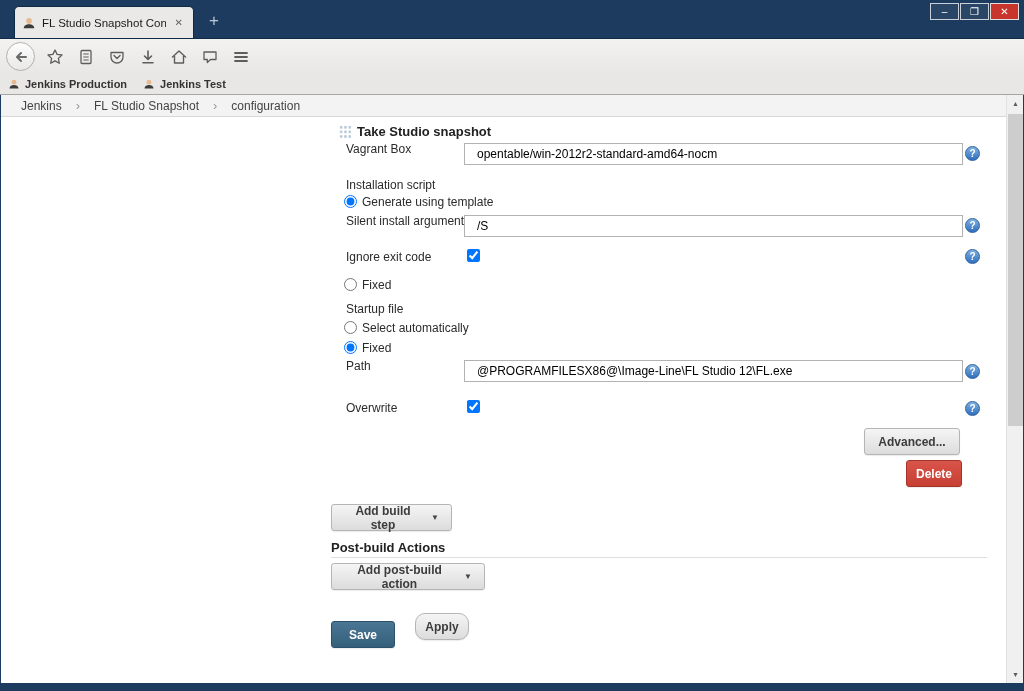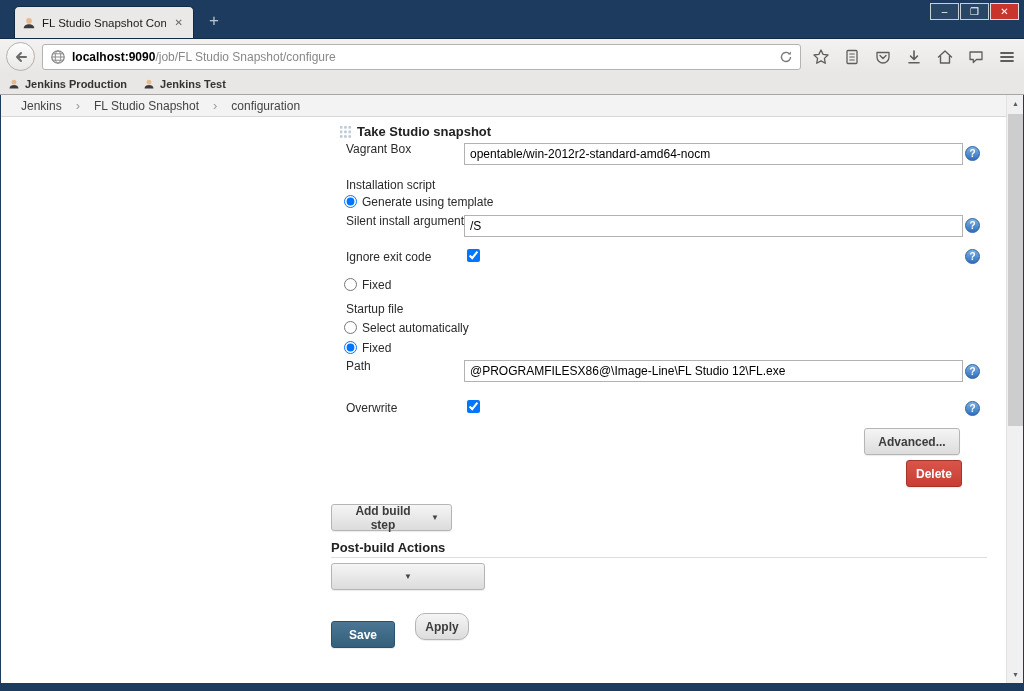--- a/index.html
+++ b/index.html
@@ -52,21 +52,21 @@
   .bc-link { cursor:default; }
   .bc-sep { color:#999; font-size:13px; }
   .content { position:relative; height:566px; background:#fff; }
 
   .lbl { position:absolute; font-size:12px; color:#2b2b2b; }
   .sec-title { position:absolute; font-size:13px; font-weight:700; color:#222; }
   .drag-dots { position:absolute; width:13px; height:14px;
                background-image:radial-gradient(circle, #b9c7d6 1.2px, transparent 1.4px);
                background-size:4.3px 4.6px; }
   .txt { position:absolute; height:22px; width:499px; left:463px; border:1px solid #b2b2b2;
-         font-family:"Liberation Sans",sans-serif; font-size:12px; padding:0 5px; color:#000; background:#fff; }
+         font-family:"Liberation Sans",sans-serif; font-size:12px; padding:0 12px; color:#000; background:#fff; }
   .help { position:absolute; left:964px; width:15px; height:15px; border-radius:50%;
           background:linear-gradient(#7fb2e2,#2f6fbe); border:1px solid #2a5f9e; color:#fff;
           font-size:10px; font-weight:700; text-align:center; line-height:13px; }
   .chk, .rad { position:absolute; width:13px; height:13px; margin:0; }
   .rad-lbl { position:absolute; font-size:12px; color:#2b2b2b; }
 
   .btn { position:absolute; height:27px; border-radius:3px; font-family:"Liberation Sans",sans-serif;
          font-size:12px; font-weight:700; color:#3c3c3c; border:1px solid #b5b5b5;
          background:linear-gradient(#f5f5f5,#dcdcdc); display:flex; align-items:center; justify-content:center;
          gap:9px; padding:0 12px; box-shadow:0 1px 1px rgba(0,0,0,.08); }
@@ -112,37 +112,20 @@
       <div class="win-btn close">✕</div>
     </div>
   </div>
 
   <div class="navbar">
     <div class="back-btn">
       <svg width="16" height="16" viewBox="0 0 16 16">
           <path d="M13 8H4.5M8 4 L4 8 l4 4" stroke="#6b6b6b" stroke-width="2" fill="none" stroke-linecap="round" stroke-linejoin="round"></path>
         </svg>
     </div>
-    <div class="urlbar">
-      <span>
-        <svg width="16" height="16" viewBox="0 0 16 16">
-            <circle cx="8" cy="8" r="6.2" stroke="#8a8a8a" fill="none" stroke-width="1.3"></circle>
-            <ellipse cx="8" cy="8" rx="2.8" ry="6.2" stroke="#8a8a8a" fill="none" stroke-width="1"></ellipse>
-            <path d="M1.8 8h12.4M2.6 4.8h10.8M2.6 11.2h10.8" stroke="#8a8a8a" stroke-width="1" fill="none"></path>
-          </svg>
-      </span>
-      <span class="url-text"><span class="url-host">localhost:9090</span><span>/job/FL Studio Snapshot/configure</span></span>
-      <span class="url-spacer"></span>
-      <span>
-        <svg width="14" height="14" viewBox="0 0 16 16">
-            <path d="M13.2 8a5.2 5.2 0 1 1-1.6-3.8" stroke="#7a7a7a" stroke-width="1.6" fill="none"></path>
-            <path d="M13.6 1.8v3.4h-3.4z" fill="#7a7a7a"></path>
-          </svg>
-      </span>
-    </div>
     <div class="nav-icons">
       <span class="ic">
         <svg width="18" height="18" viewBox="0 0 18 18">
             <path d="M9 2l2.1 4.4 4.9.6-3.6 3.4.9 4.9L9 12.9l-4.3 2.4.9-4.9L2 7l4.9-.6z" stroke="#5d5d5d" stroke-width="1.3" fill="none" stroke-linejoin="round"></path>
           </svg>
       </span>
       <span class="ic">
         <svg width="18" height="18" viewBox="0 0 18 18">
             <rect x="4" y="2.5" width="10" height="13" rx="1" stroke="#5d5d5d" stroke-width="1.3" fill="none"></rect>
             <path d="M6.3 6h5.4M6.3 9h5.4M6.3 12h5.4" stroke="#5d5d5d" stroke-width="1.2"></path>
@@ -259,20 +242,21 @@
 
       <button class="btn" style="left:330px; top:387px; width:121px;">
         <span>Add build step</span>
         <span class="caret">▼</span>
       </button>
 
       <span class="pb-heading" style="left:330px; top:423px;">Post-build Actions</span>
       <span class="pb-rule" style="left:330px; top:440px; width:656px;"></span>
 
       <button class="btn" style="left:330px; top:446px; width:154px;">
+        <span>Add post-build action</span>
         <span class="caret">▼</span>
       </button>
 
       <button class="btn btn-save" style="left:330px; top:504px; width:64px;">
           <span>Save</span>
         </button>
       <button class="btn" style="left:414px; top:496px; width:54px;border-radius:10px;">
           <span>Apply</span>
         </button>
 

